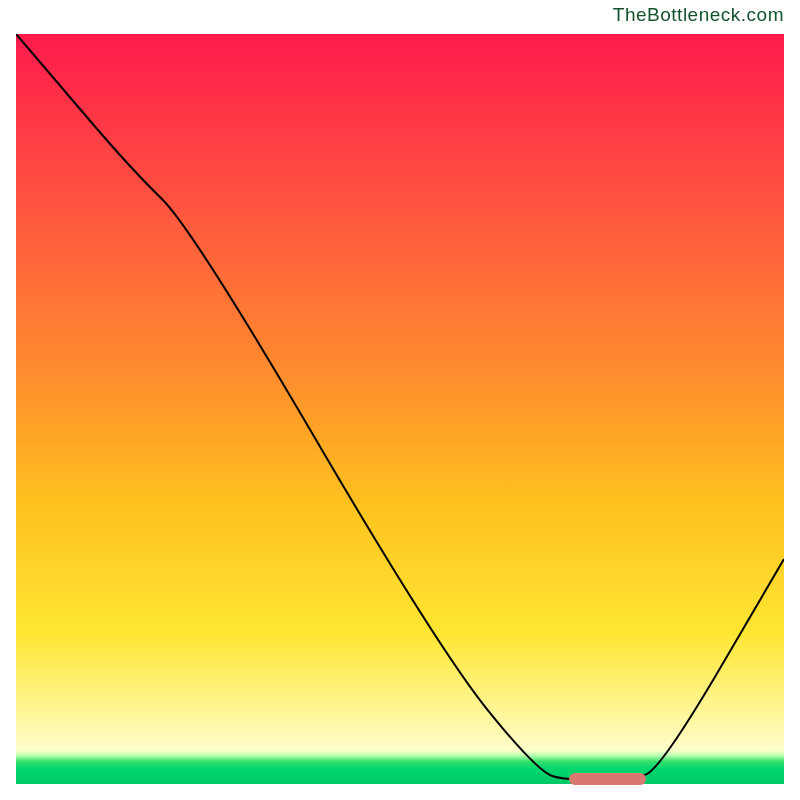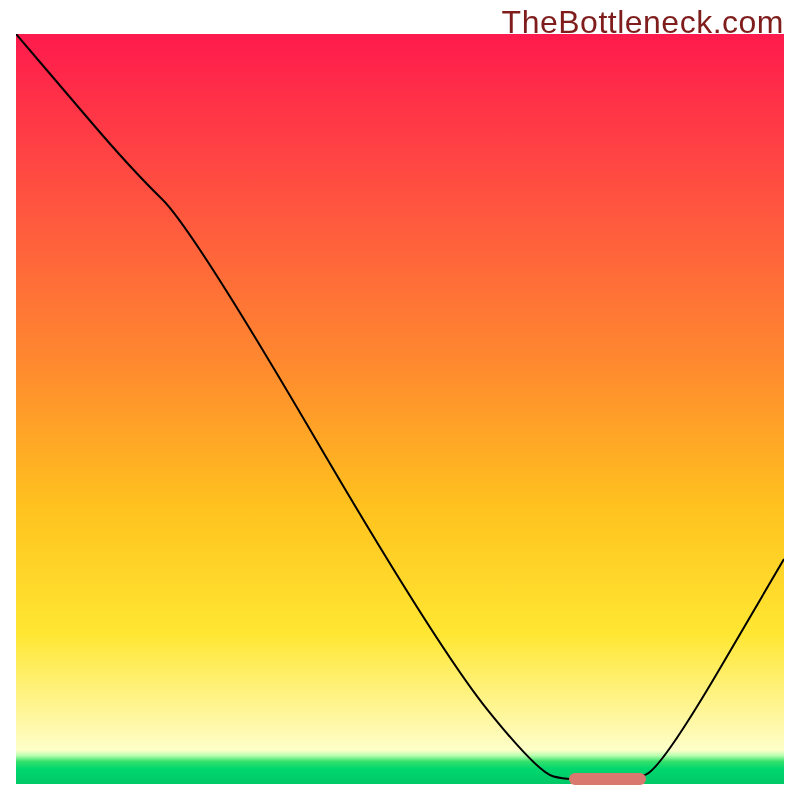--- a/index.html
+++ b/index.html
@@ -12,23 +12,23 @@
   }
   .wrap {
     position: relative;
     width: 800px;
     height: 800px;
   }
   .watermark {
     position: absolute;
     top: 4px;
     right: 16px;
-    font-size: 32px;
+    font-size: 19px;
     font-weight: 400;
-    color: #7f1d1d;
+    color: #14532d;
     letter-spacing: 0.5px;
     z-index: 5;
   }
   .grad {
     position: absolute;
     left: 16px;
     right: 16px;
     top: 34px;
     bottom: 16px;
     

